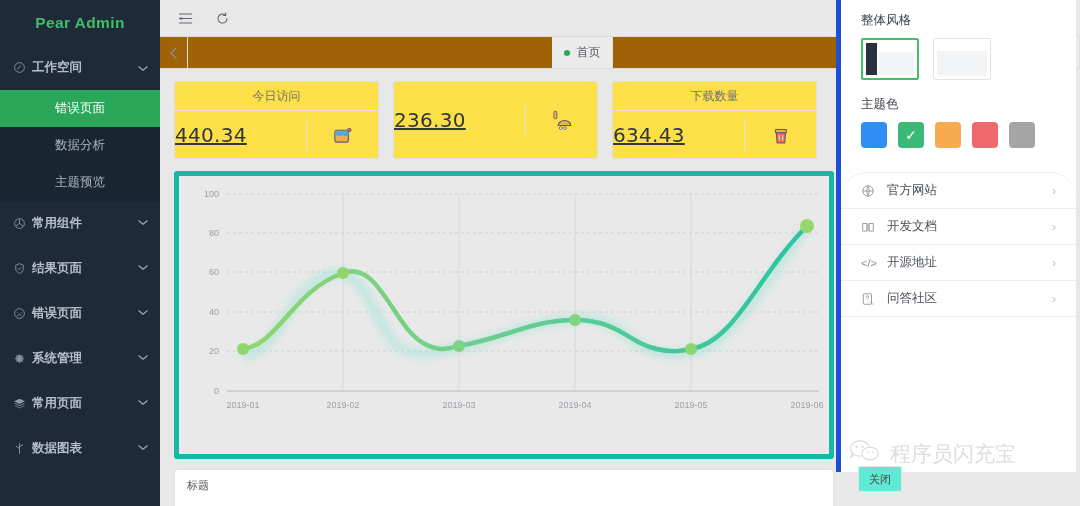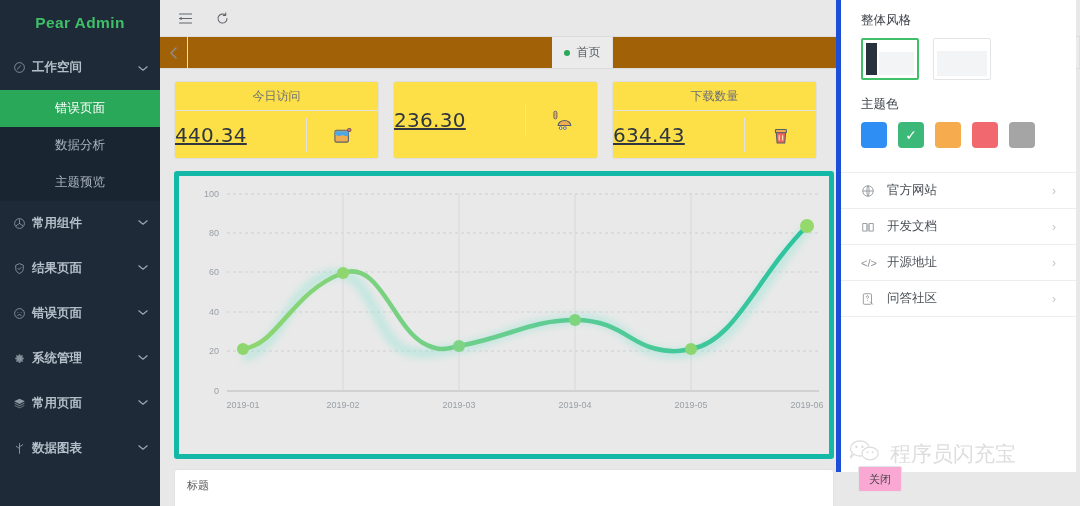--- a/index.html
+++ b/index.html
@@ -113,38 +113,38 @@
   .style-thumb.sel { border: 2px solid #3fbf67; }
   .st-side { position: absolute; left: 3px; top: 3px; bottom: 3px; width: 11px; background: #28323e; }
   .st-top { position: absolute; left: 16px; right: 3px; top: 3px; height: 8px; background: #fff; }
   .st-main { position: absolute; left: 16px; right: 3px; top: 12px; bottom: 3px; background: #f2f4f6; }
   .style-thumb.plain .st-top { left: 3px; }
   .style-thumb.plain .st-main { left: 3px; top: 12px; }
   .colors { display: flex; gap: 11px; margin-top: 2px; }
   .sw { width: 26px; height: 26px; border-radius: 4px; cursor: pointer;
         display: flex; align-items: center; justify-content: center; color: #fff; font-size: 14px; }
 
-  .rp-links { margin-top: 24px; border-top: 1px solid #ededed; }
+  .rp-links { margin-top: 24px; border-top: 1px solid #ededed; border-radius: 26px; }
   .rp-link {
     height: 36px; display: flex; align-items: center; padding: 0 20px;
     border-bottom: 1px solid #ededed; cursor: pointer; color: #4a4f55;
   }
   .rp-link .li { width: 22px; color: #8d9298; display: inline-flex; align-items:center; }
   .rp-link .lt { flex: 1; padding-left: 4px; }
   .rp-link .rchev { color: #c0c4c8; font-size: 12px; }
 
   
   .watermark {
     position: absolute; left: 848px; top: 438px; display: flex; align-items: center;
     gap: 8px; color: #dddddd; font-size: 21px; z-index: 30; pointer-events: none;
     font-family: "Liberation Serif", serif;
   }
   .close-btn {
     position: absolute; left: 858px; top: 466px; width: 44px; height: 26px;
-    background: #f9a8d4; border: 1px solid #e4e4e4; border-radius: 2px;
+    background: #5eead4; border: 1px solid #e4e4e4; border-radius: 2px;
     display: flex; align-items: center; justify-content: center;
     font-size: 11px; color: #444; z-index: 31; cursor: pointer;
   }
   .axis-txt { font-size: 9px; fill: #9aa0a6; font-family: "Liberation Sans", sans-serif; }
 </style>
 </head>
 <body>
 
 <div id="app">
 

